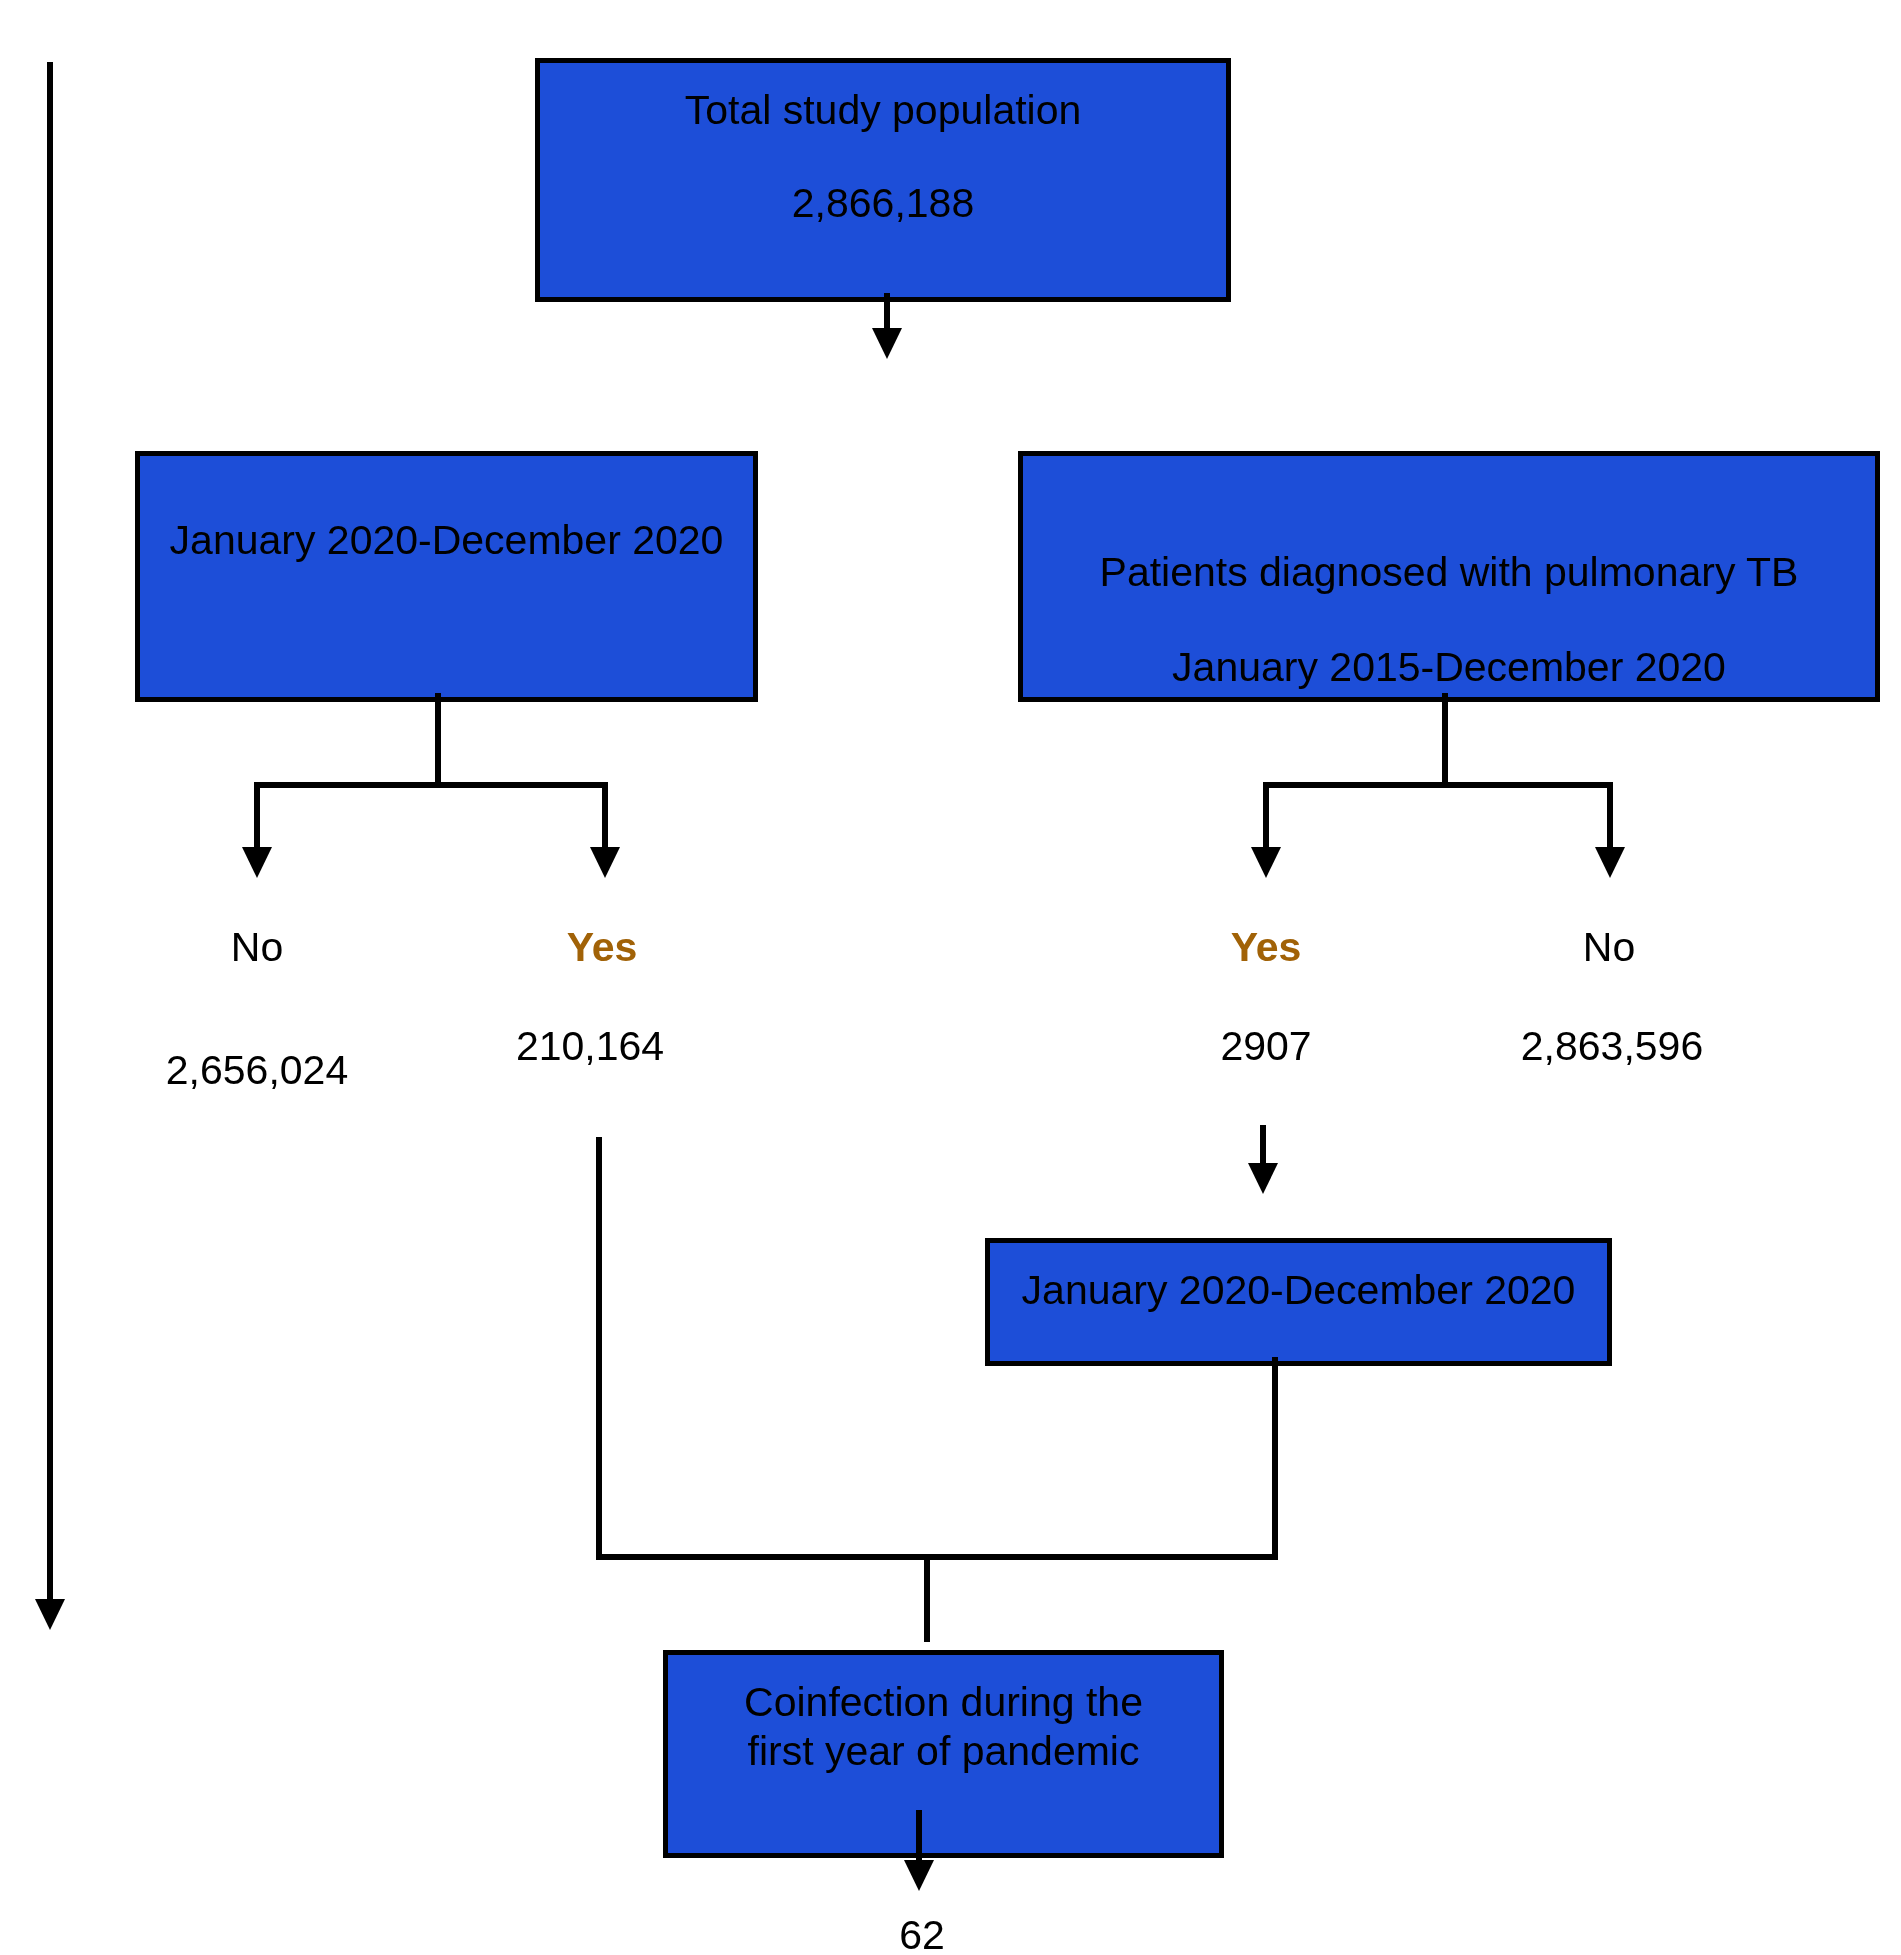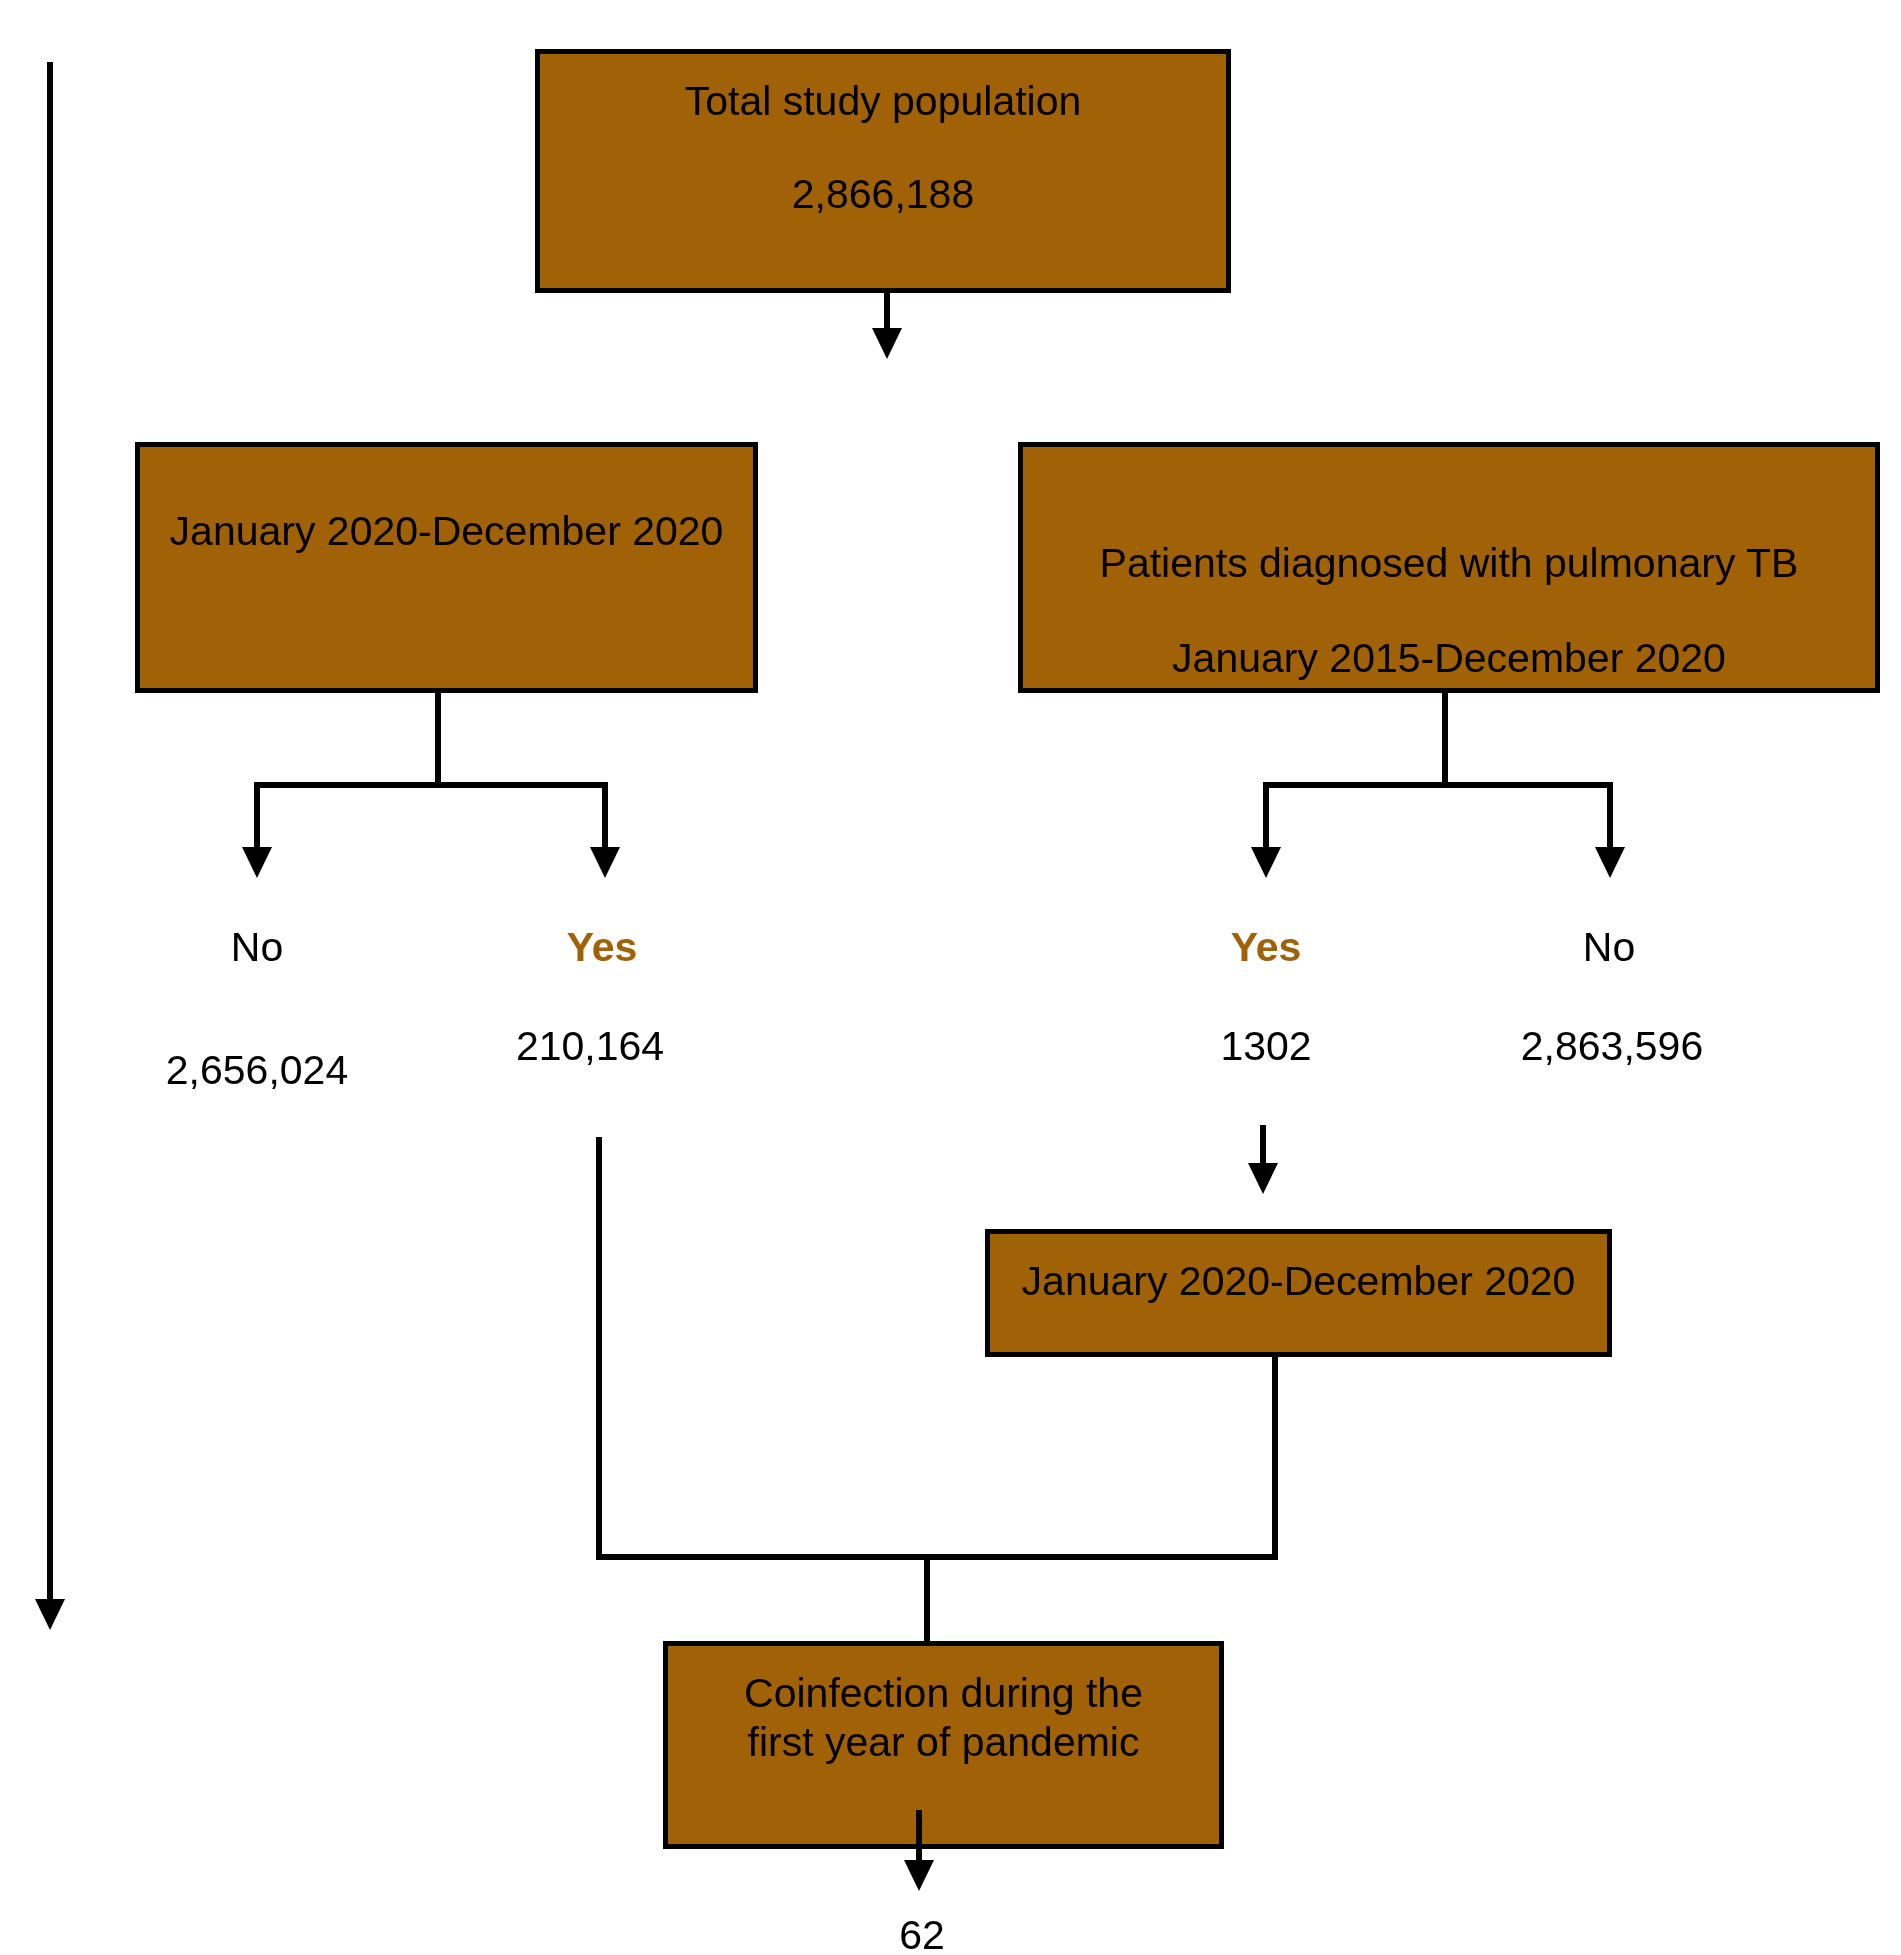--- a/index.html
+++ b/index.html
@@ -14,25 +14,26 @@
     overflow: hidden;
     font-family: "Liberation Sans", "DejaVu Sans", sans-serif;
     color: #000000;
   }
 
   
   .fbox {
     position: absolute;
     box-sizing: border-box;
     border: 5.5px solid #000000;
-    background: #a16207;
+    background: #1d4ed8;
     display: flex;
     flex-direction: column;
     align-items: center;
     text-align: right;
+    margin-top: 9px;
   }
   .fbox .bline {
     font-size: 41px;
     line-height: 49px;
     white-space: nowrap;
   }
 
   .box-total       { left: 535px;  top: 49px;   width: 696px; height: 244px; padding-top: 23px; }
   .box-total       .bline + .bline { margin-top: 44px; }
   .box-covid       { left: 135px;  top: 442px;  width: 623px;  height: 251px; padding-top: 60px; }
@@ -137,21 +138,21 @@
 <div class="line l-right-drop-no"></div>
 <div class="ahead a-right-no"></div>
 
 <div class="lbl p-no-left">No</div>
 <div class="lbl yes p-yes-left">Yes</div>
 <div class="lbl yes p-yes-right">Yes</div>
 <div class="lbl p-no-right">No</div>
 
 <div class="lbl p-val-no-left">2,656,024</div>
 <div class="lbl p-val-yes-left">210,164</div>
-<div class="lbl p-val-yes-right">1302</div>
+<div class="lbl p-val-yes-right">2907</div>
 <div class="lbl p-val-no-right">2,863,596</div>
 
 <div class="line l-tbyes-arrow"></div>
 <div class="ahead a-tbyes"></div>
 
 <div class="fbox box-period">
   <div class="bline">January 2020-December 2020</div>
 </div>
 
 <div class="line l-covidyes-down"></div>

